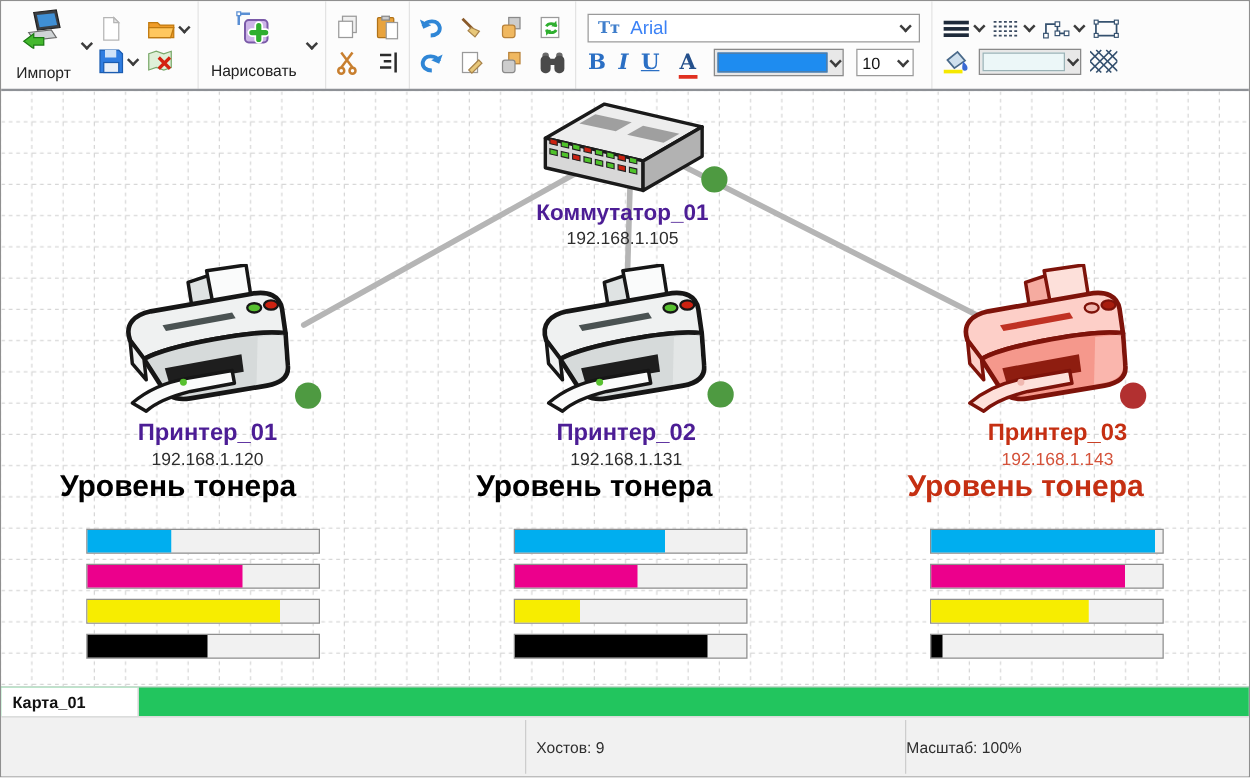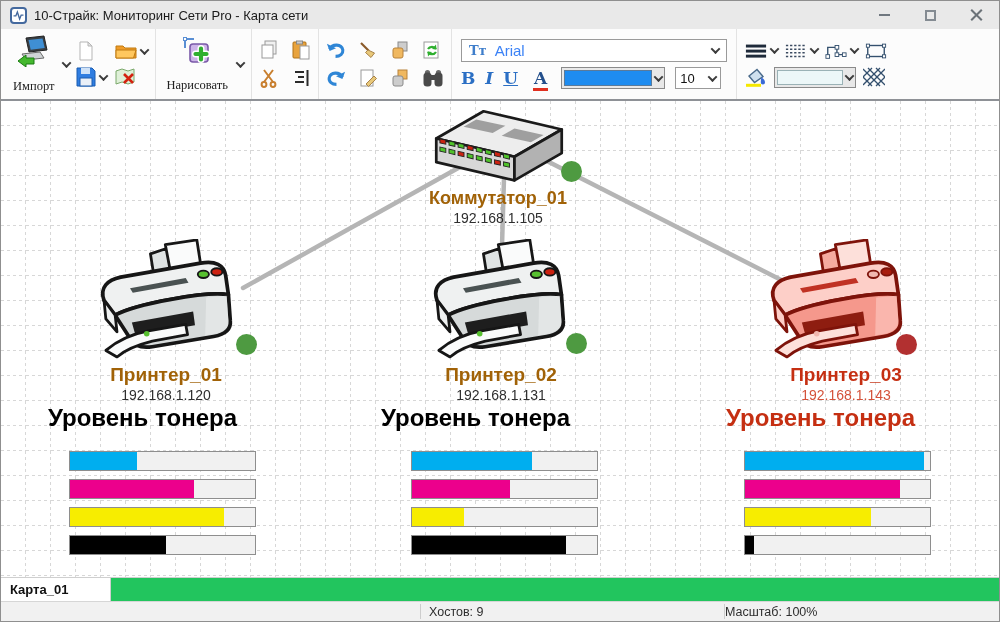--- a/index.html
+++ b/index.html
@@ -16,21 +16,21 @@
   .glyph-min { width:11px; height:1px; border-bottom:2px solid #707880; }
   .glyph-max { width:11px; height:11px; border:2px solid #848b92; }
   .glyph-close { position:relative; width:13px; height:13px; }
   .glyph-close::before,.glyph-close::after { content:""; position:absolute; left:-1px; top:5px; width:15px; height:2px; background:#6b7278; }
   .glyph-close::before { transform:rotate(45deg); } .glyph-close::after { transform:rotate(-45deg); }
 
   
   .toolbar { height:70px; background:#fcfcfc; display:flex; align-items:stretch; flex:0 0 70px; padding-left:2px; }
   .toolbar-rule { height:2px; background:#8e9196; flex:0 0 2px; }
   .tgroup { display:flex; align-items:center; padding:0 7px; border-right:1px solid #e3e3e3; gap:6px; }
-  .bigbtn { display:flex; flex-direction:column; align-items:center; justify-content:center; gap:12px; padding:2px 3px;font-family:Liberation Serif, serif; }
+  .bigbtn { display:flex; flex-direction:column; align-items:center; justify-content:center; gap:12px; padding:2px 3px; }
   .bigbtn .lbl { font-size:12.5px; color:#222; white-space:nowrap; }
   .chev { width:7px; height:7px; border-right:2px solid #3c3c3c; border-bottom:2px solid #3c3c3c; transform:rotate(45deg) translate(-1px,-1px); display:inline-block; }
   .minigrid { display:grid; grid-template-columns:auto auto; gap:6px 8px; align-items:center; }
   .mini { display:flex; align-items:center; gap:4px; }
   .icon20 { width:20px; height:20px; display:block; }
   .icon22 { width:22px; height:20px; display:block; }
   .grid4x2 { display:grid; grid-template-columns:repeat(4,auto); gap:8px 12px; align-items:center; }
   .grid2x2 { display:grid; grid-template-columns:auto auto; gap:8px 12px; align-items:center; }
 
   .fontgroup { display:flex; flex-direction:column; justify-content:center; gap:5px; padding:0 9px; border-right:1px solid #e3e3e3; }
@@ -49,21 +49,21 @@
 
   .linegroup { display:flex; flex-direction:column; justify-content:center; gap:6px; padding:0 8px; }
   .linerow { display:flex; align-items:center; gap:7px; }
   .fill-combo { width:82px; height:21px; border:1px solid #8a8a8a; background:#e8e8e8; display:flex; align-items:center; padding:2px; gap:3px; }
   .fill-combo .swatch { flex:1; height:100%; border:1px solid #9ab2b6; }
 
   
   .canvas { position:relative; height:476px; flex:0 0 476px; background:#fff; overflow:hidden; }
   .layer { position:absolute; left:0; top:0; }
   .node-label { position:absolute; text-align:center; line-height:1.15; }
-  .node-name { font-size:18px; font-weight:bold; color:#a16207; }
+  .node-name { font-size:18px; font-weight:bold; color:#4c1d95; }
   .node-name.printer { font-size:19px; }
   .node-ip { font-size:14px; color:#2e2e2e; margin-top:1px; }
   .toner-title { position:absolute; font-size:24px; font-weight:bold; color:#000; white-space:nowrap; }
   .status-dot { position:absolute; width:21px; height:21px; border-radius:50%; }
   .toner-bars { position:absolute; width:187px; }
   .bar { width:187px; height:20px; border:1px solid #8e8e8e; background:#f1f1f1; margin-bottom:8px; }
   .bar i { display:block; height:100%; }
   .dev-icon { position:absolute; }
 
   
@@ -121,39 +121,20 @@
       <path d="M10 66 L22 82 L24 100 L12 86 Z" fill="var(--light)" stroke="var(--line)" stroke-width="3" stroke-linejoin="round"></path>
       <ellipse cx="117" cy="38" rx="6" ry="4" fill="var(--ledg)" stroke="var(--line)" stroke-width="2"></ellipse>
       <ellipse cx="131.5" cy="35.5" rx="6" ry="4" fill="var(--ledr)" stroke="var(--line)" stroke-width="2"></ellipse>
       <circle cx="56" cy="102" r="3" fill="var(--ledg)"></circle>
     </symbol>
   </defs>
 </svg>
 
 <div class="window">
 
-  <div class="titlebar">
-    <span class="app-icon">
-      <svg viewBox="0 0 17 17">
-          <polyline points="2,9 5,9 7,4 10,13 12,8 15,8" fill="none" stroke="#44699e" stroke-width="1.8"></polyline>
-        </svg>
-    </span>
-    <span class="title-text">10-Страйк: Мониторинг Сети Pro - Карта сети</span>
-    <div class="win-controls">
-      <div class="win-btn">
-          <span class="glyph-min"></span>
-        </div>
-      <div class="win-btn">
-          <span class="glyph-max"></span>
-        </div>
-      <div class="win-btn">
-          <span class="glyph-close"></span>
-        </div>
-    </div>
-  </div>
 
   <div class="toolbar">
 
     <div class="tgroup">
       <div class="bigbtn">
         <svg class="icon22" style="width:36px;height:32px" viewBox="0 0 36 32">
           <path d="M10 3 L28 1 L31 15 L13 17 Z" fill="#3a3f44" stroke="#222"></path>
           <path d="M12.5 5 L26.5 3.5 L28.7 13 L14.7 14.7 Z" fill="#3f8fd4"></path>
           <path d="M6 19 L24 17 L28 23 L10 25 Z" fill="#d0d4d6" stroke="#6a6a6a"></path>
           <path d="M18 23 H10 V20 L2 26 L10 32 V29 H18 Z" fill="#44b82e" stroke="#1a7a12"></path>

